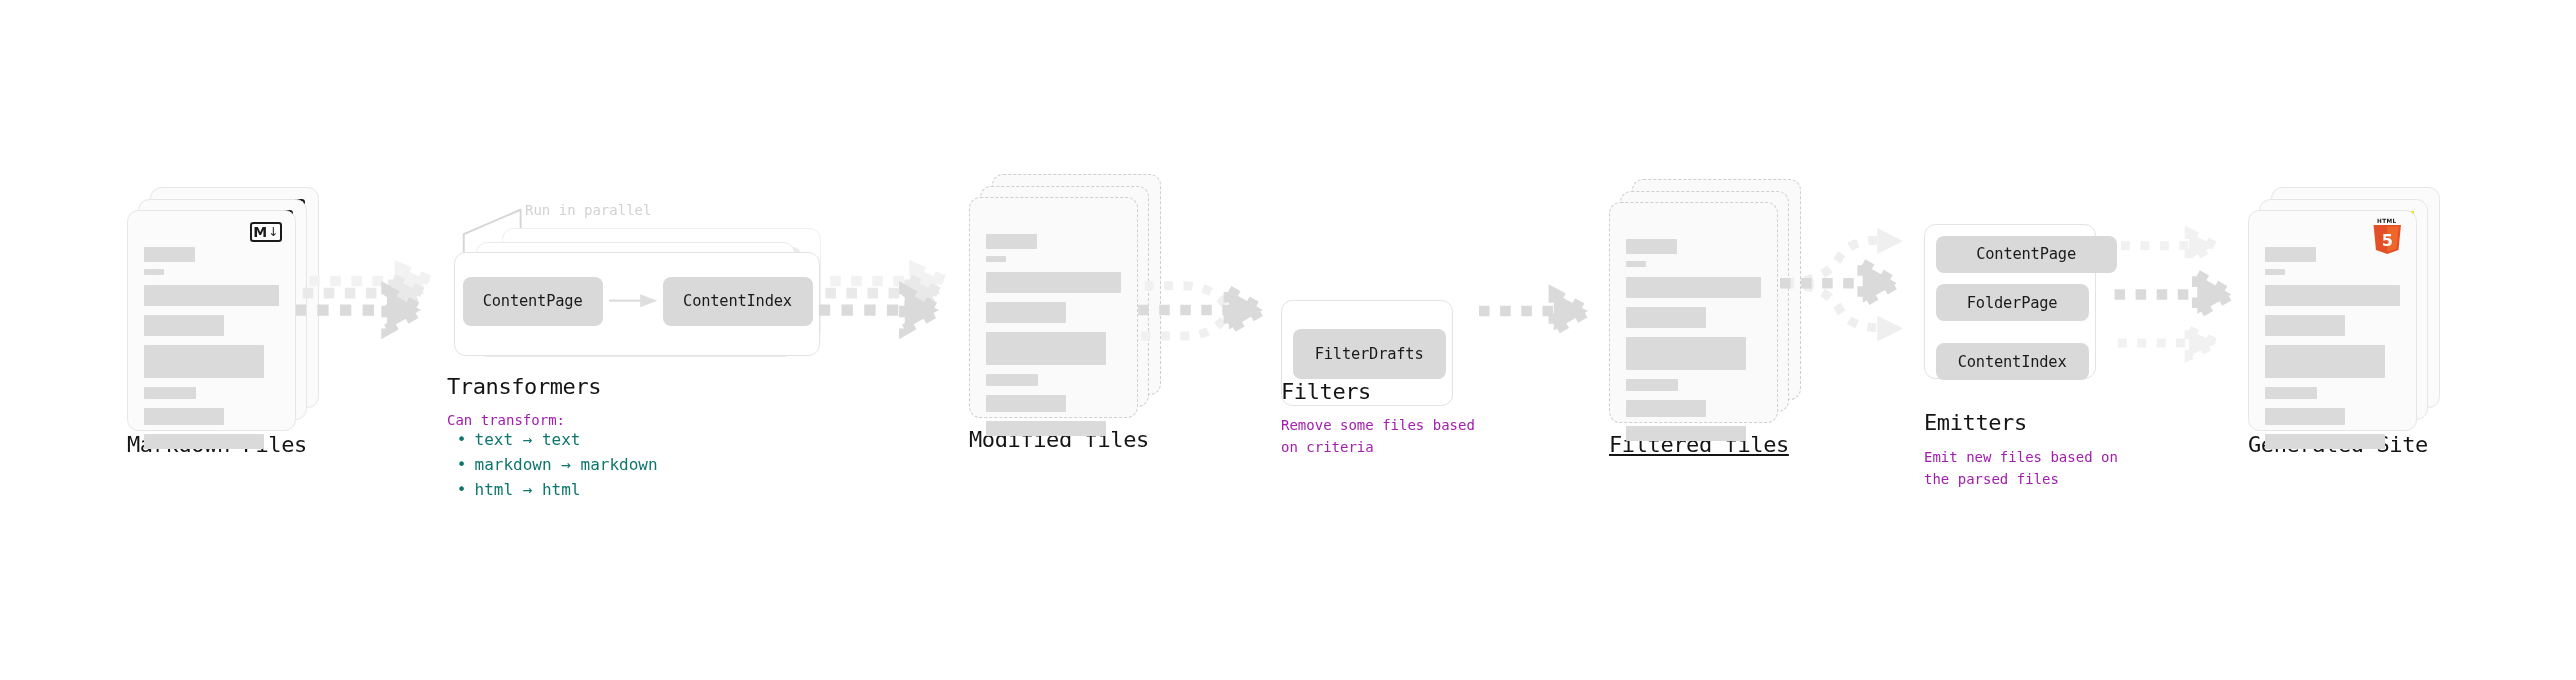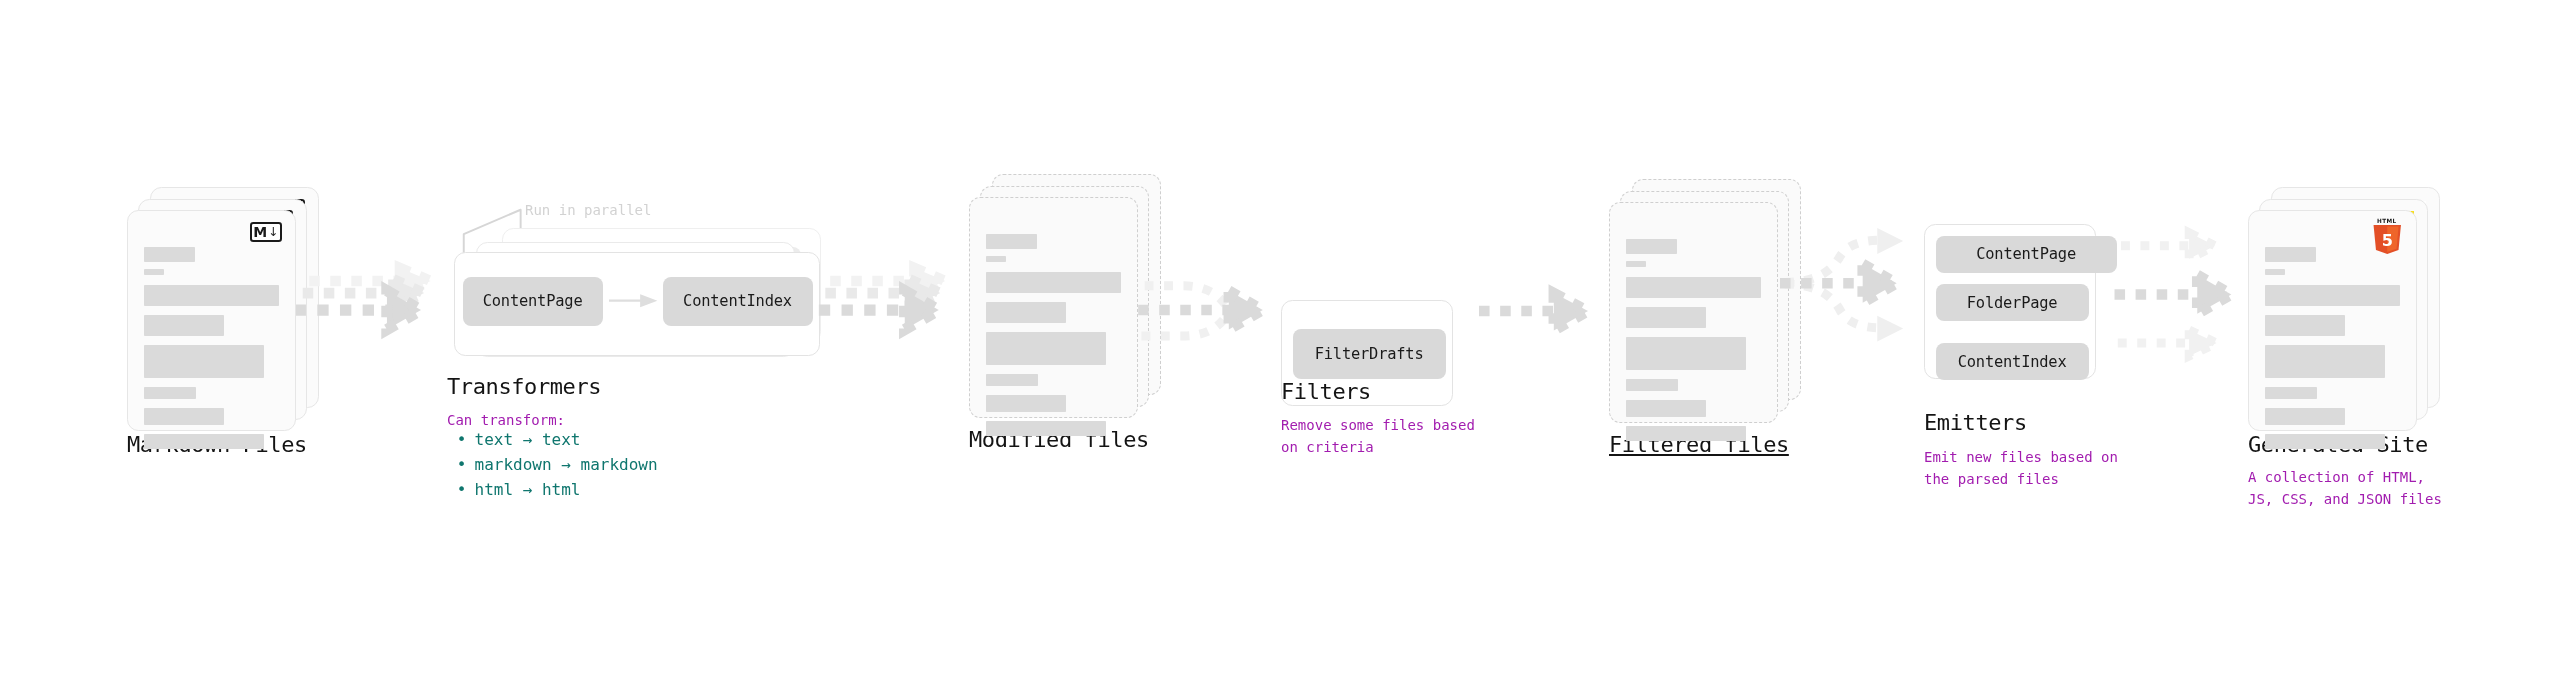--- a/index.html
+++ b/index.html
@@ -426,17 +426,15 @@
           <div class="bar" style="width:80px;height:21px;margin-bottom:9px;"></div>
           <div class="bar" style="width:120px;height:32.5px;margin-bottom:9px;"></div>
           <div class="bar" style="width:52px;height:12.2px;margin-bottom:9px;"></div>
           <div class="bar" style="width:80px;height:17px;margin-bottom:9px;"></div>
           <div class="bar" style="width:120px;height:15.4px;"></div>
         </div>
       </div>
     </div>
   </div>
   <div class="title" style="left:2248px; top:432px;">Generated Site</div>
-  <div class="subtitle" style="left:2248px; top:467px;">A collection of HTML,
-JS, CSS, and JSON files</div>
 
 </div>
 
 
 </body></html>

